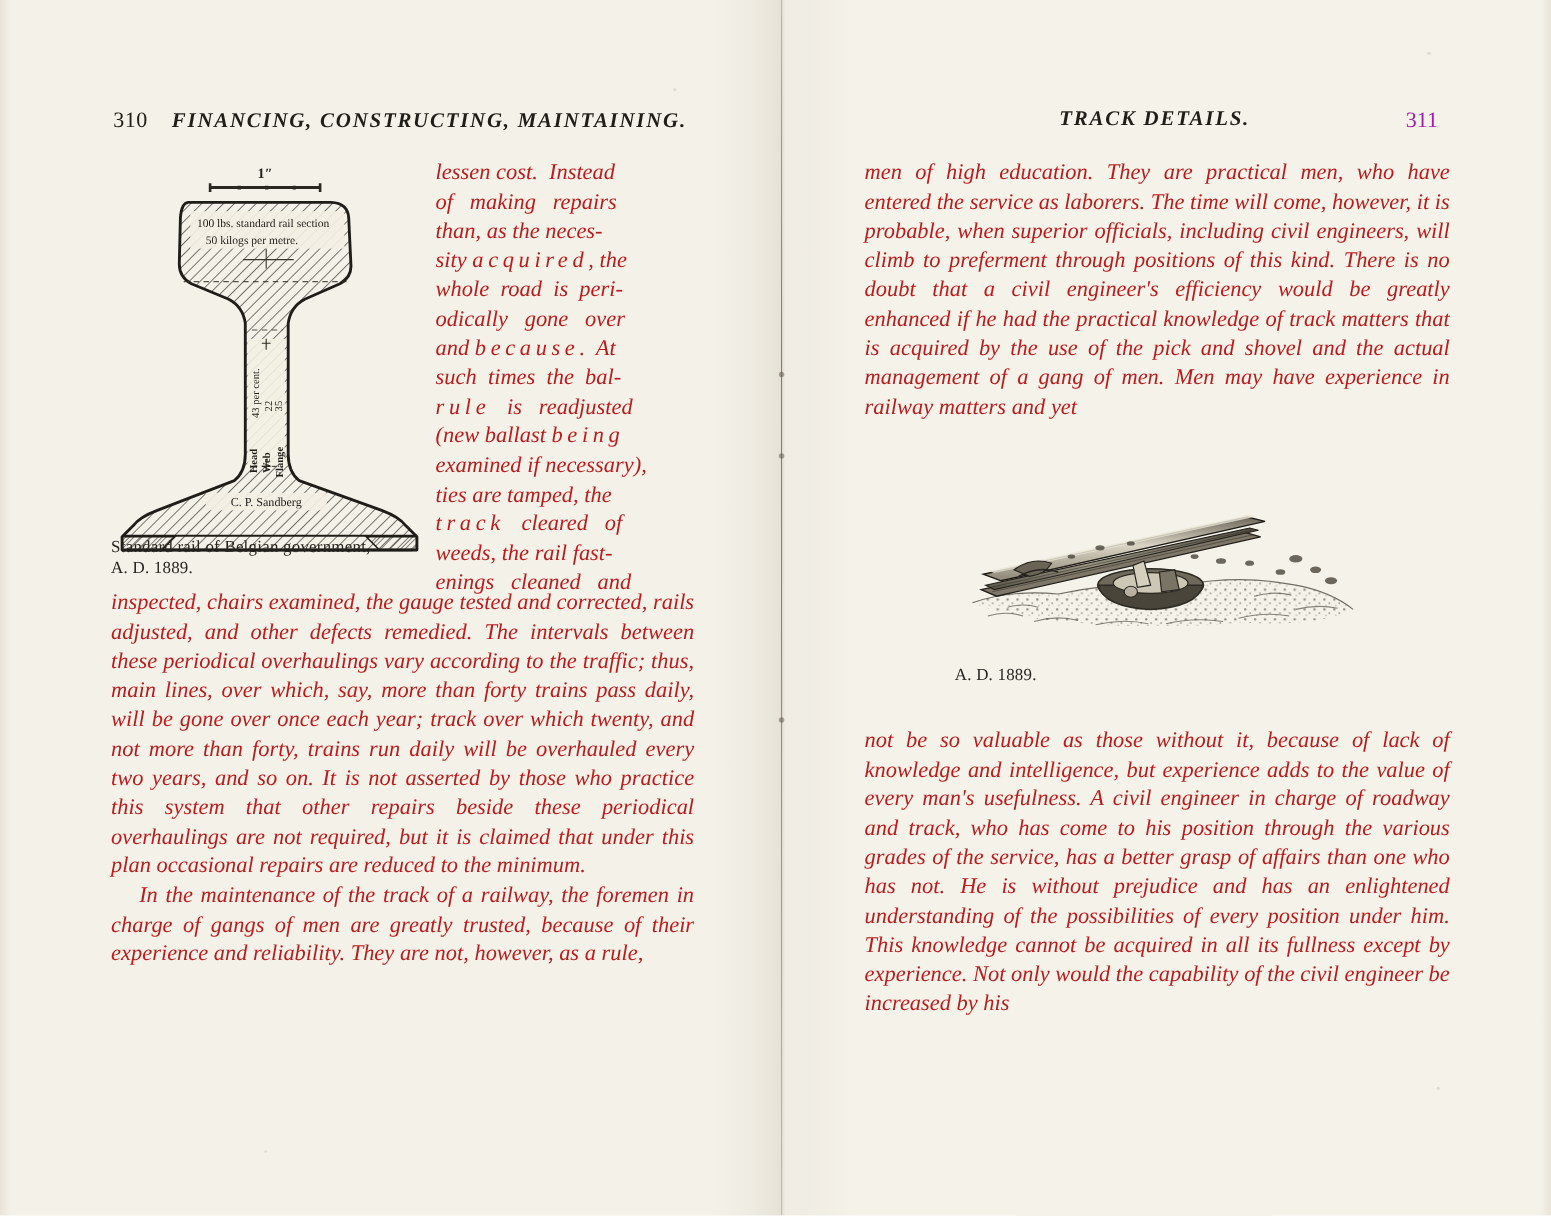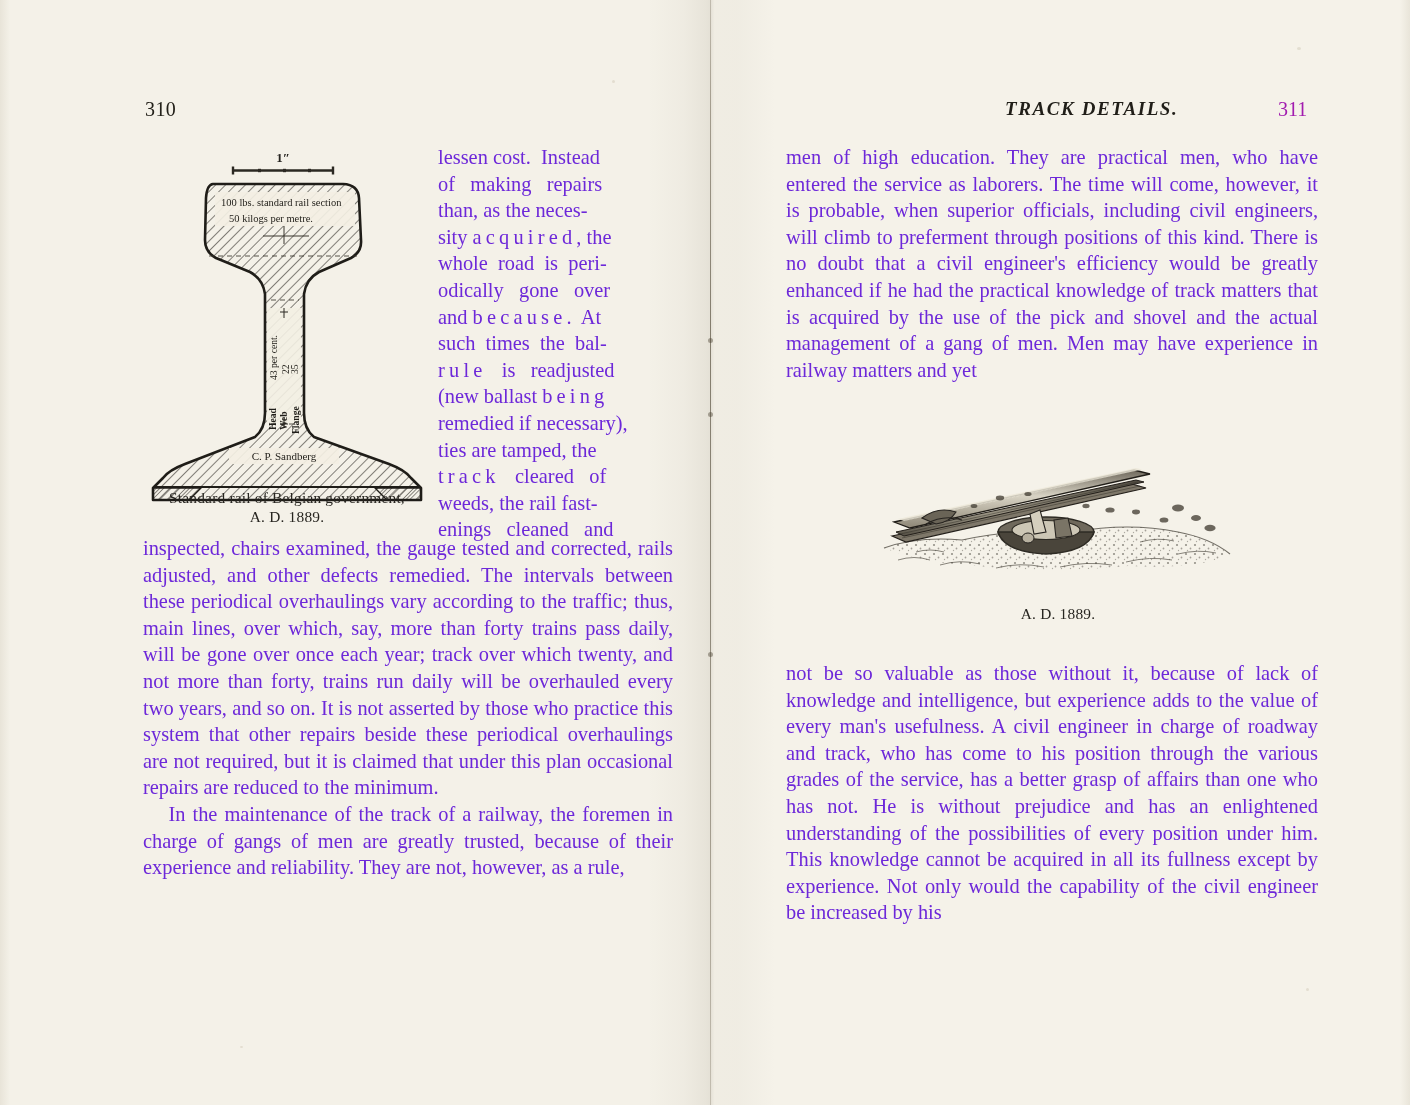--- a/index.html
+++ b/index.html
@@ -80,21 +80,20 @@
     pointer-events: none;
   }
   #edge-left  { left: 0;    background: linear-gradient(to right, rgba(170,160,135,0.16), rgba(0,0,0,0)); }
   #edge-right { right: 0;   background: linear-gradient(to left,  rgba(170,160,135,0.16), rgba(0,0,0,0)); }
 
   
   .page {
     position: absolute;
     top: 0;
     height: 986px;
-    margin-left: 42px;
   }
   #page-left  { left: 0;    width: 700px; }
   #page-right { left: 710px; width: 700px; }
 
   .running-head {
     position: absolute;
     top: 98px;
     height: 26px;
     width: 100%;
     font-size: 19.5px;
@@ -127,27 +126,28 @@
     position: absolute;
     left: 1278px;
     top: 98px;
     font-size: 20px;
     color: #a21caf;
   }
 
   
   .col {
     position: absolute;
-    color: #6d28d9;
+    color: #b91c1c;
     font-size: 20.4px;
     line-height: 26.6px;
     text-align: justify;
     text-justify: inter-word;
     -webkit-hyphens: none;
     hyphens: none;
+    font-style: italic;
   }
   .col p { margin: 0; }
   .indent { text-indent: 1.25em; }
 
   
   #narrow-col {
     left: 396px;
     top: 144px;
     width: 234px;
   }
@@ -178,21 +178,21 @@
     position: absolute;
     left: 101px;
     top: 148px;
     width: 285px;
     height: 380px;
   }
   #fig-rail svg { display: block; }
 
   .fig-caption {
     position: absolute;
-    text-align: center;
+    text-align: left;
     font-size: 15.4px;
     line-height: 18.5px;
     color: #272520;
     letter-spacing: 0.2px;
   }
   #cap-rail {
     left: 101px;
     top: 489px;
     width: 288px;
   }
@@ -239,20 +239,21 @@
   <div class="speck" style="left:1297px;top:47px;width:4px;height:3px;"></div>
   <div class="speck" style="left:1306px;top:988px;width:3px;height:3px;"></div>
   <div class="speck" style="left:240px;top:1046px;width:3px;height:2px;"></div>
   <div class="speck" style="left:612px;top:80px;width:3px;height:3px;"></div>
 
   <div class="page" id="page-left">
 
     <div class="running-head">
       <div class="rh-inner" id="rh-left-inner">
         <span class="folio">310</span>
+        <span class="rh-title">FINANCING, CONSTRUCTING, MAINTAINING.</span>
       </div>
     </div>
 
     <div id="fig-rail">
       <svg width="285" height="380" viewBox="0 0 285 380" xmlns="http://www.w3.org/2000/svg">
         <defs>
           <pattern id="hatch" width="7" height="7" patternUnits="userSpaceOnUse" patternTransform="rotate(45)">
             <line x1="0" y1="0" x2="0" y2="7" stroke="#2b2822" stroke-width="1.15"></line>
           </pattern>
           <pattern id="hatchFine" width="5.2" height="5.2" patternUnits="userSpaceOnUse" patternTransform="rotate(45)">
@@ -346,21 +347,21 @@
       <p>lessen cost.&nbsp; Instead</p>
       <p>of&nbsp;&nbsp; making&nbsp;&nbsp; repairs</p>
       <p>than, as the neces-</p>
       <p>sity <span class="sp">acquired</span>, the</p>
       <p>whole&nbsp; road&nbsp; is&nbsp; peri-</p>
       <p>odically&nbsp;&nbsp; gone&nbsp;&nbsp; over</p>
       <p>and <span class="sp">because</span>.&nbsp; At</p>
       <p>such&nbsp; times&nbsp; the&nbsp; bal-</p>
       <p><span class="sp">rule</span>&nbsp;&nbsp; is&nbsp;&nbsp; readjusted</p>
       <p>(new ballast <span class="sp">being</span></p>
-      <p>remedied if necessary),</p>
+      <p>examined if necessary),</p>
       <p>ties are tamped, the</p>
       <p><span class="sp">track</span>&nbsp;&nbsp; cleared&nbsp;&nbsp; of</p>
       <p>weeds, the rail fast-</p>
       <p>enings&nbsp;&nbsp; cleaned&nbsp;&nbsp; and</p>
     </div>
 
     <div class="col" id="left-full">
       <p>inspected, chairs examined, the gauge tested and corrected, rails adjusted, and other defects remedied. The intervals between these periodical overhaulings vary according to the traffic; thus, main lines, over which, say, more than forty trains pass daily, will be gone over once each year; track over which twenty, and not more than forty, trains run daily will be overhauled every two years, and so on. It is not asserted by those who practice this system that other repairs beside these periodical overhaulings are not required, but it is claimed that under this plan occasional repairs are reduced to the minimum.</p>
       <p class="indent">In the maintenance of the track of a railway, the foremen in charge of gangs of men are greatly trusted, because of their experience and reliability. They are not, however, as a rule,</p>
     </div>

